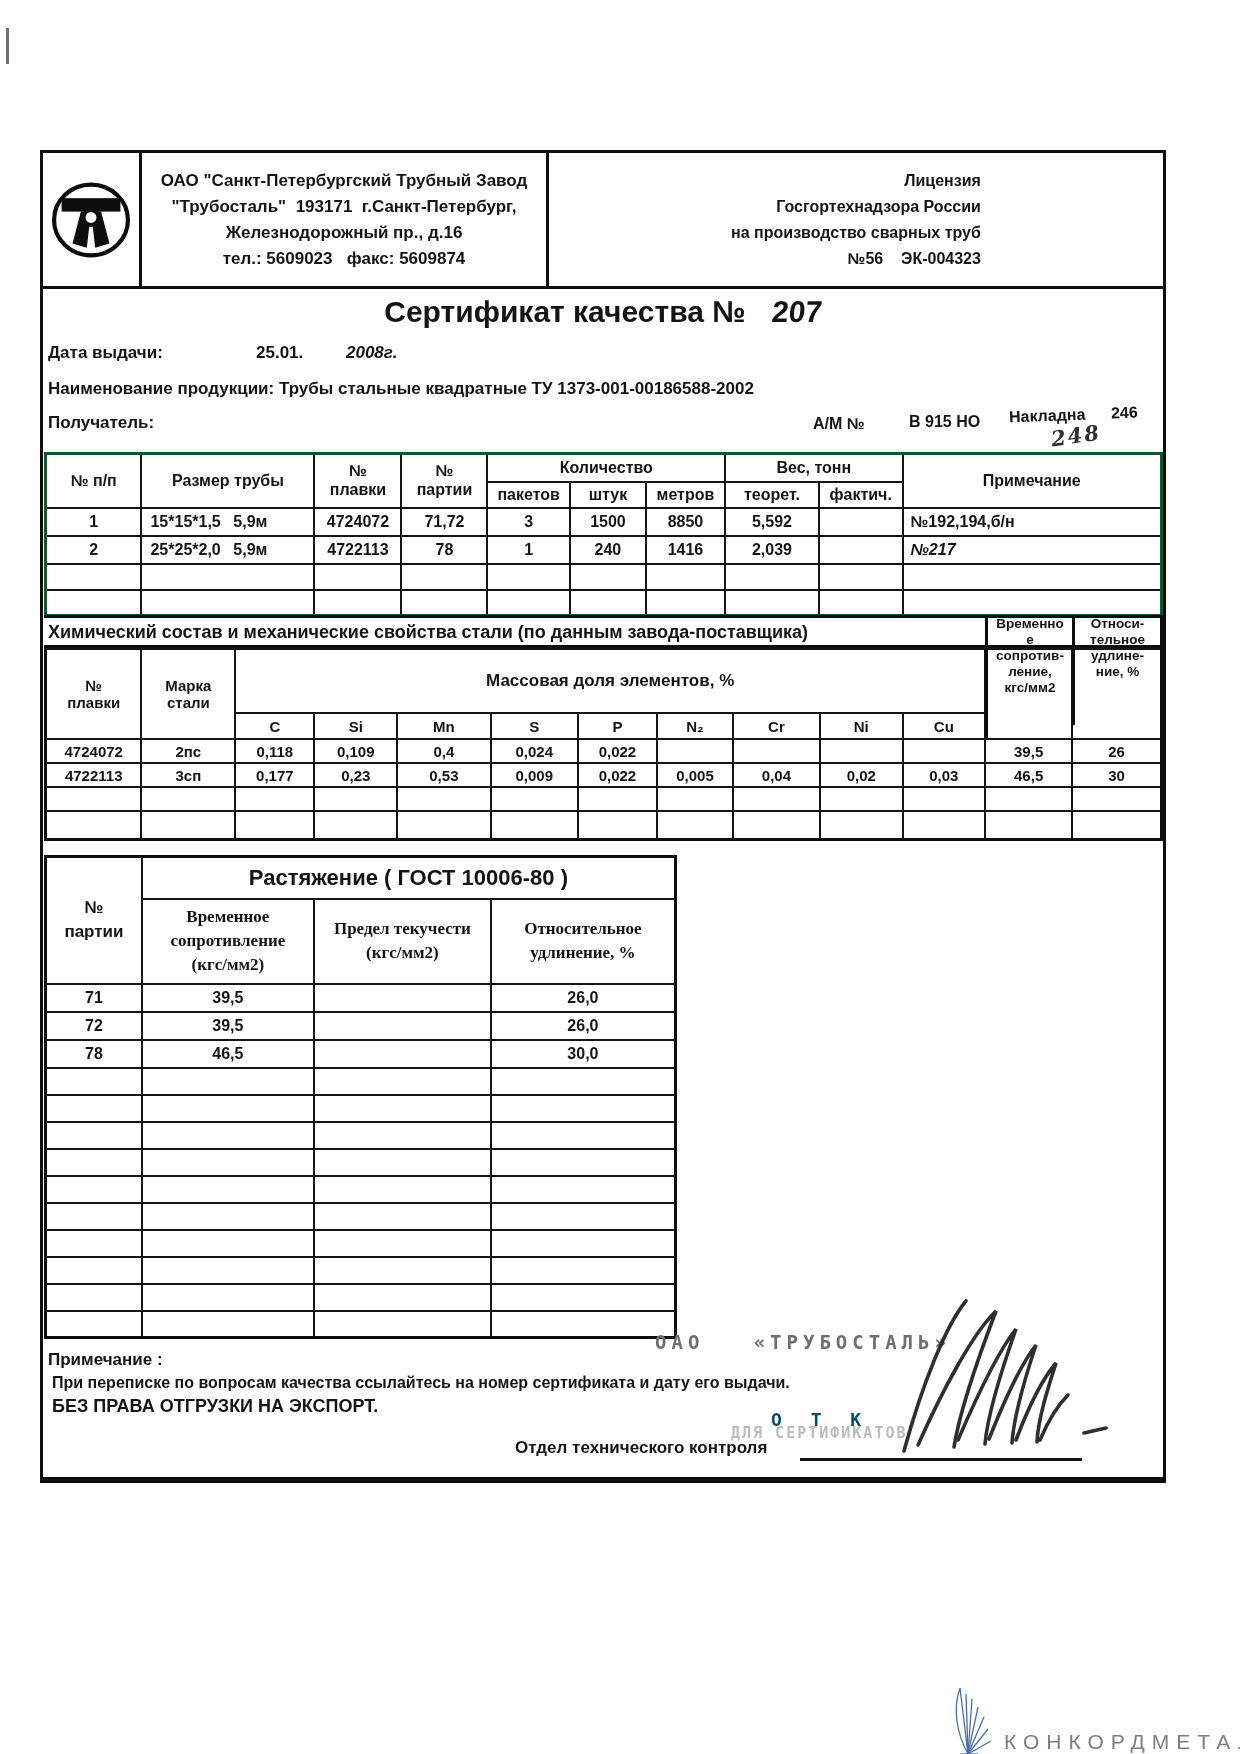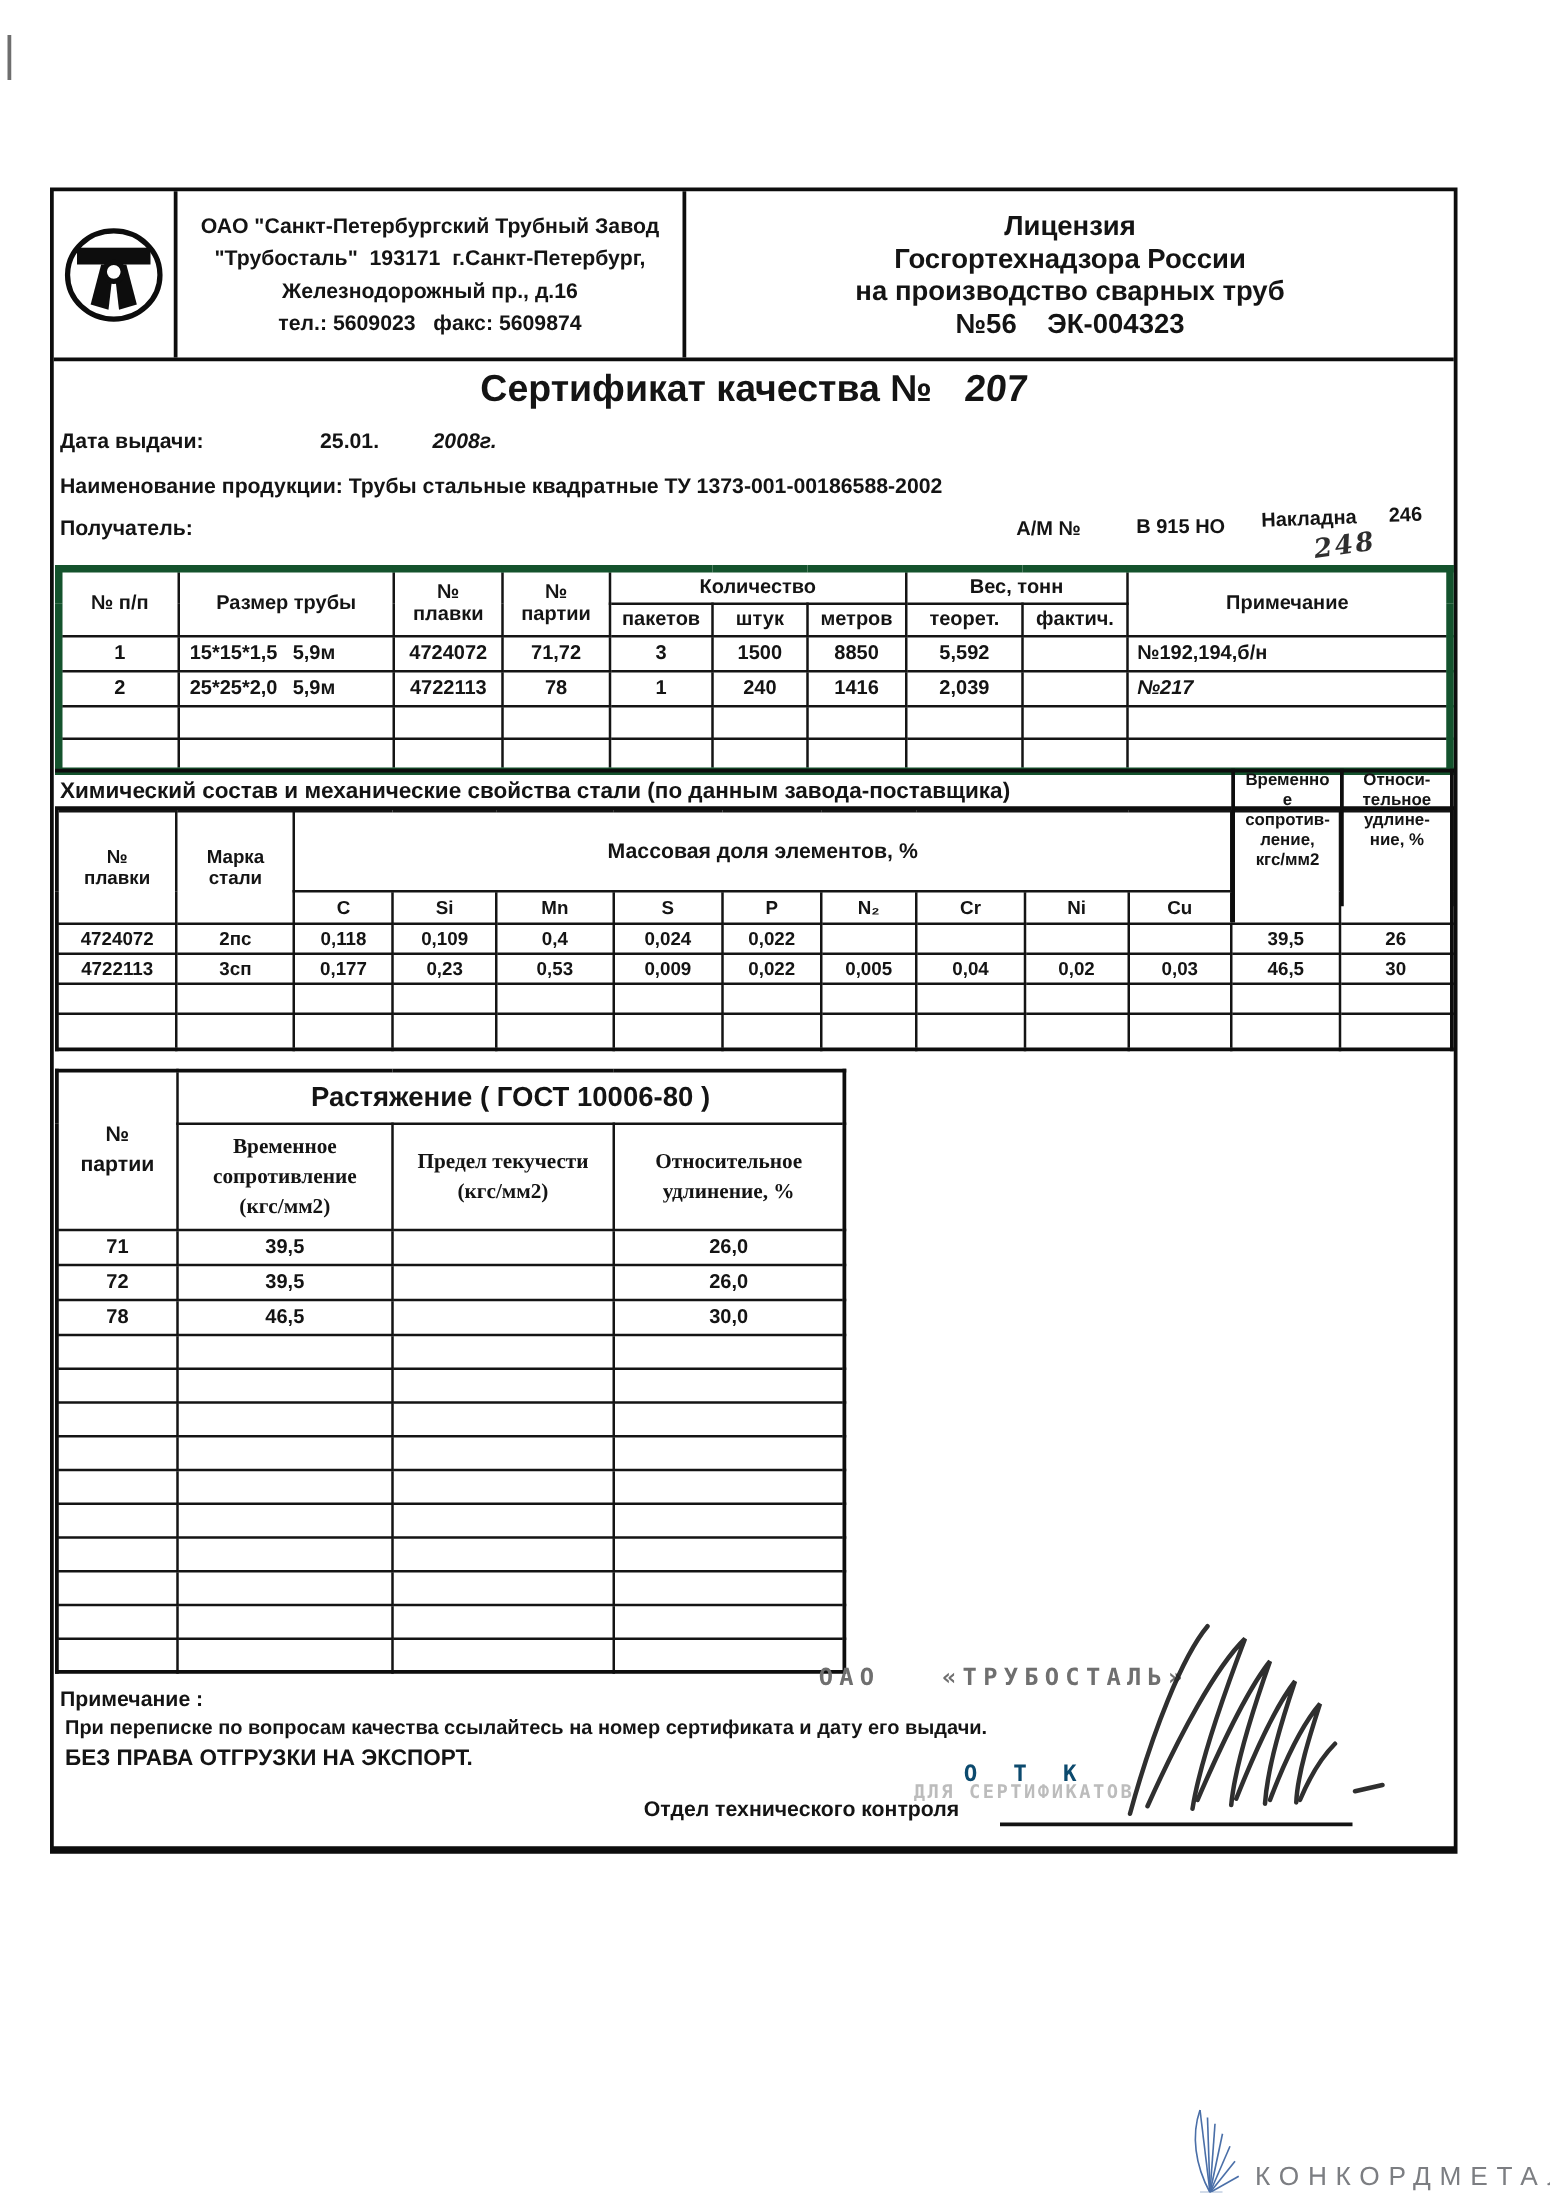--- a/index.html
+++ b/index.html
@@ -9,40 +9,40 @@
 
   .doc{position:absolute;left:40px;top:150px;width:1126px;height:1333px;box-sizing:border-box;
        border:3px solid #0d0d0d;border-bottom-width:6px;font-weight:700;}
 
   
   .hdr{position:absolute;top:0;left:0;right:0;height:136px;display:flex;border-bottom:3px solid #0d0d0d;box-sizing:border-box;}
   .hdr-logo{width:99px;border-right:3px solid #0d0d0d;box-sizing:border-box;display:flex;align-items:center;justify-content:center;}
   .hdr-company{width:407px;border-right:3px solid #0d0d0d;box-sizing:border-box;
                display:flex;align-items:center;justify-content:center;text-align:center;
                font-size:17px;line-height:26px;white-space:pre-wrap;}
-  .hdr-license{flex:1;display:flex;align-items:center;justify-content:center;text-align:center;
-               font-size:22px;line-height:26px;white-space:pre-wrap;}
+  .hdr-license{flex:1;display:flex;align-items:center;justify-content:center;text-align:right;
+               font-size:16px;line-height:26px;white-space:pre-wrap;}
 
   .title{position:absolute;top:142px;left:0;right:0;text-align:center;font-size:30px;}
   .title .num{display:inline-block;margin-left:26px;transform:skewX(-6deg);}
 
   .abs{position:absolute;}
   .i{font-style:italic;}
   .fs17{font-size:17px;}
   .fs16{font-size:16px;}
 
   .skew{transform:rotate(-2deg);}
   .hand{font-family:"DejaVu Serif",serif;font-style:italic;font-size:21px;color:#2f2f2f;
         transform:rotate(-8deg);letter-spacing:2px;}
 
   
   table{border-collapse:collapse;table-layout:fixed;position:absolute;}
   td{border:2px solid #141414;text-align:center;vertical-align:middle;font-weight:700;
      font-size:16px;padding:0;overflow:hidden;}
-  .t-main{left:1px;top:299px;width:1119px;border:6px solid #14532d;}
+  .t-main{left:1px;top:299px;width:1119px;border:3px solid #14532d;}
   .t-main .pre{white-space:pre-line;line-height:1.15;}
   .size-cell{display:flex;justify-content:space-between;padding:0 46px 0 8px;}
   .note-cell{text-align:left;padding-left:7px;}
 
   .chem-title{position:absolute;left:1px;top:462px;width:941px;height:33px;box-sizing:border-box;
               border-top:3px solid #0d0d0d;border-bottom:3px solid #0d0d0d;
               font-size:18px;line-height:28px;padding-left:4px;white-space:nowrap;}
   .chem-ext-top{position:absolute;left:942px;top:462px;width:179px;height:3px;background:#0d0d0d;z-index:1;}
   .chem-ext-bot{position:absolute;left:942px;top:492px;width:179px;height:3px;background:#0d0d0d;z-index:1;}
   .t-chem{left:1px;top:495px;width:1119px;border:3px solid #0d0d0d;border-top:none;}

